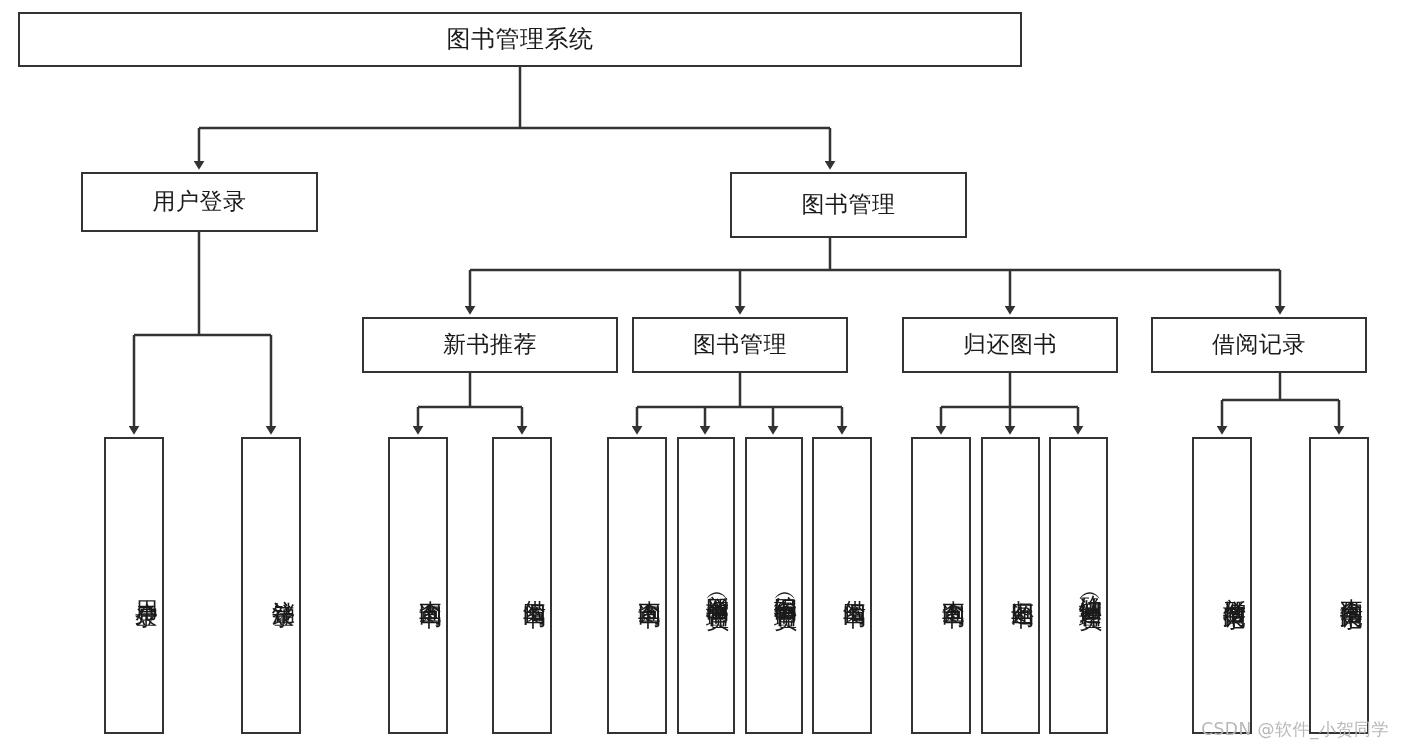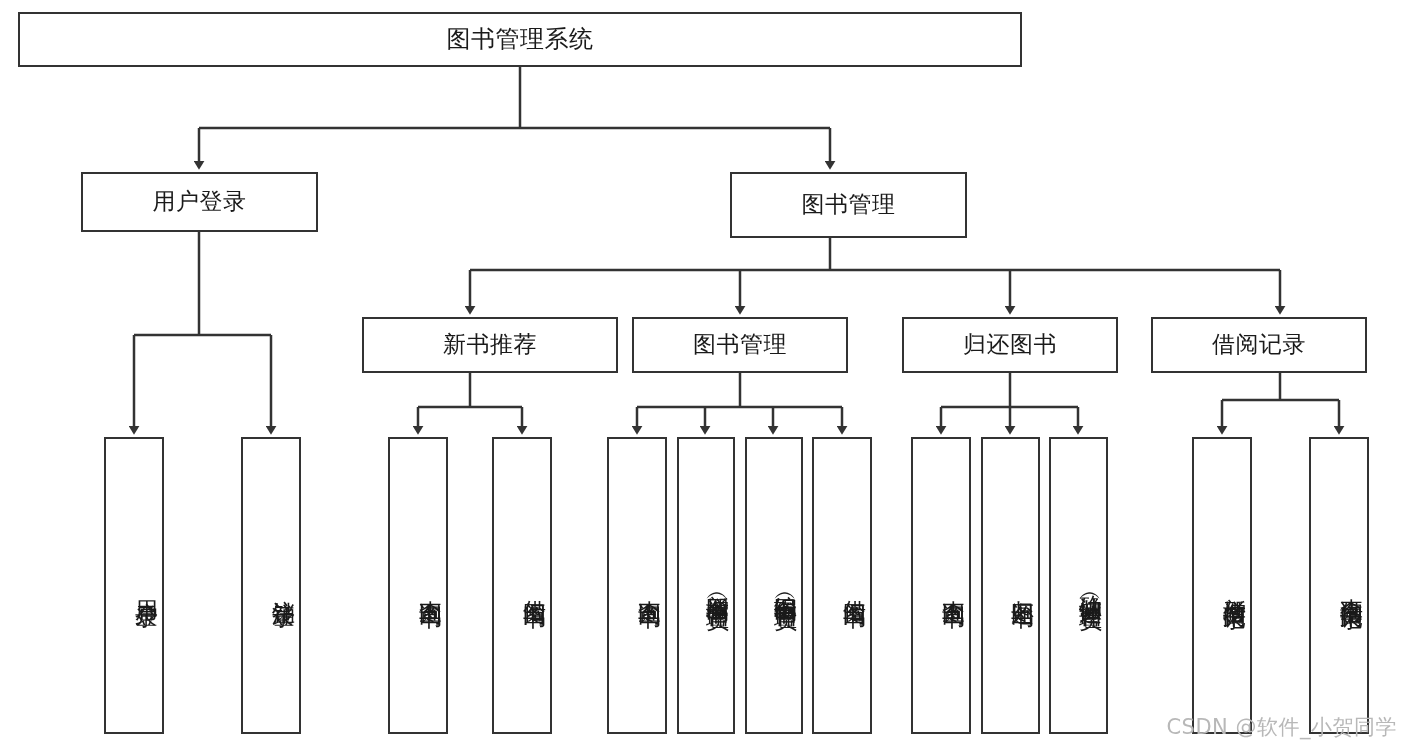--- a/index.html
+++ b/index.html
@@ -54,23 +54,23 @@
     align-items: flex-start;
     justify-content: center;
   }
   .node.v .vtext {
     writing-mode: vertical-rl;
     text-orientation: upright;
     display: block;
   }
   .watermark {
     position: absolute;
-    right: 8px;
+    right: 16px;
     bottom: 6px;
-    font-size: 21px;
+    font-size: 17px;
     color: #b8b8b8;
     letter-spacing: 0.5px;
     white-space: nowrap;
     font-family: "DejaVu Sans", "Liberation Sans", sans-serif;
   }
 </style>
 </head>
 <body>
 
 <div id="canvas">

